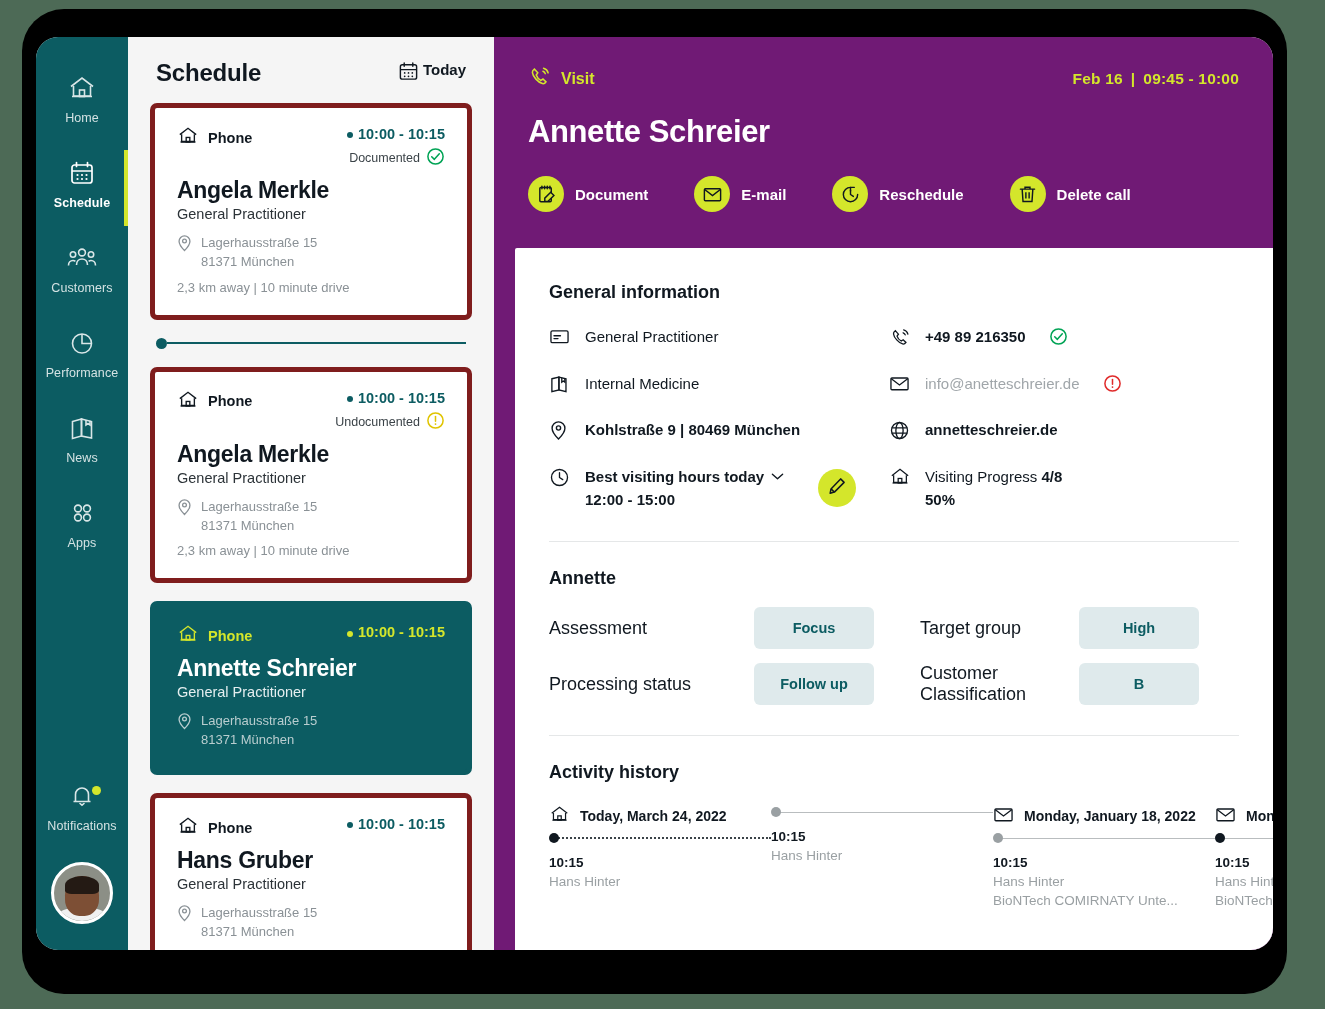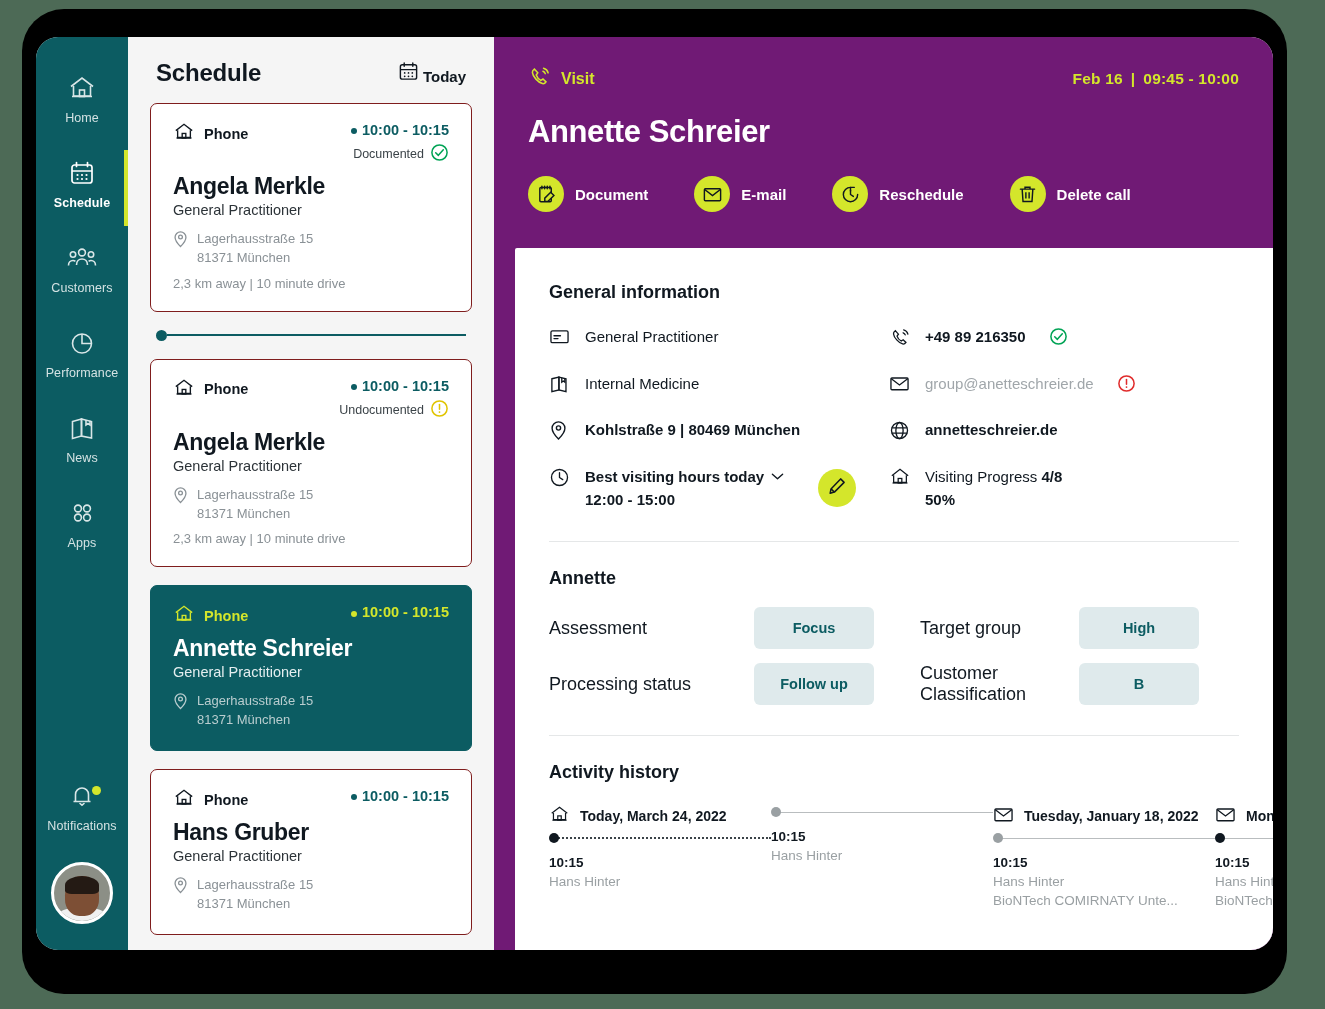--- a/index.html
+++ b/index.html
@@ -106,25 +106,25 @@
     flex: 0 0 366px;
     background: #f5f5f5;
     padding: 0 22px;
     position: relative;
   }
   #sched-head {
     display: flex; align-items: center; justify-content: space-between;
     padding: 22px 6px 16px 6px;
   }
   #sched-title { font-size: 24px; font-weight: bold; color: #101820; letter-spacing: -.2px; }
-  #today-btn { display: flex; align-items: flex-end; gap: 4px; cursor: pointer; }
+  #today-btn { display: flex; align-items: flex-start; gap: 4px; cursor: pointer; }
   #today-btn span { font-size: 15px; font-weight: bold; color: #101820; }
   .card {
     background: #ffffff;
-    border: 1px solid #7f1d1d;
+    border: 5px solid #7f1d1d;
     border-radius: 7px;
     padding: 18px 22px 20px 22px;
     margin-bottom: 18px;
   }
   .card.sel {
     background: #0c5c62;
     border-color: #0c5c62;
   }
   .card-top { display: flex; justify-content: space-between; align-items: flex-start; }
   .ctype { display: flex; align-items: center; gap: 9px; }
@@ -641,21 +641,21 @@
             </span>
             <span class="txt">Internal Medicine</span>
           </div>
           <div class="gi-row">
             <span class="gi-ico">
               <svg width="21" height="19" viewBox="0 0 22 20" fill="none" stroke="#101820" stroke-width="1.4">
                 <rect x="2" y="4.2" width="18" height="12.4" rx="1"></rect>
                 <path d="M2.4 4.9 L11 11.5 L19.6 4.9"></path>
               </svg>
             </span>
-            <span class="txt muted">group@anetteschreier.de</span>
+            <span class="txt muted">info@anetteschreier.de</span>
             <span style="margin-left:9px;margin-top:2px;">
               <svg width="19" height="19" viewBox="0 0 20 20" fill="none" stroke="#e02b2b" stroke-width="1.6">
                 <circle cx="10" cy="10" r="8"></circle>
                   <path d="M10 5.8 V10.8" stroke-linecap="round"></path>
                 <circle cx="10" cy="13.8" r=".95" fill="#e02b2b" stroke="none"></circle>
               </svg>
             </span>
           </div>
 
           <div class="gi-row">
@@ -774,21 +774,21 @@
               </div>
 
               <div class="act-col">
                 <div class="act-head">
                   <span>
                     <svg width="21" height="19" viewBox="0 0 22 20" fill="none" stroke="#101820" stroke-width="1.4">
                       <rect x="2" y="4.2" width="18" height="12.4" rx="1"></rect>
                       <path d="M2.4 4.9 L11 11.5 L19.6 4.9"></path>
                     </svg>
                   </span>
-                  <span class="ah-txt">Tuesday, January 18, 2022</span>
+                  <span class="ah-txt">Monday, January 18, 2022</span>
                 </div>
                 <div class="act-line-row">
                   <i class="seg"></i>
                   <i class="node"></i>
                 </div>
                 <div class="act-time">10:15</div>
                 <div class="act-person">
                   <span>Hans Hinter</span><br>
                   <span>BioNTech COMIRNATY Unte...</span>
                 </div>

